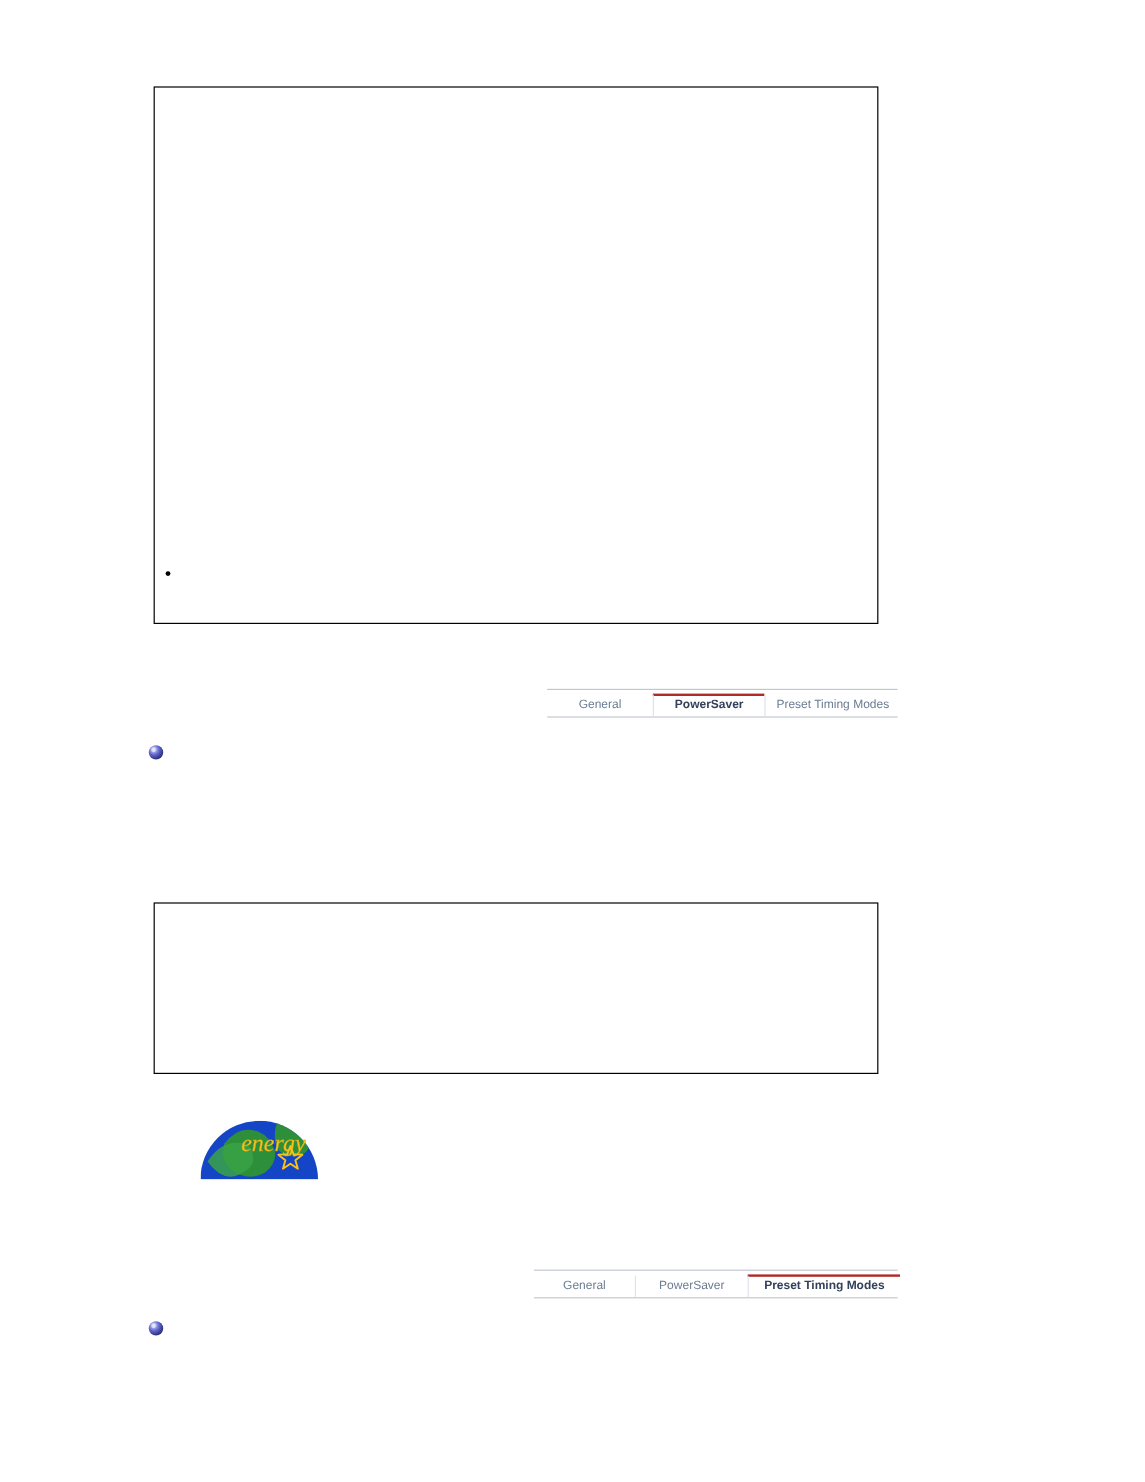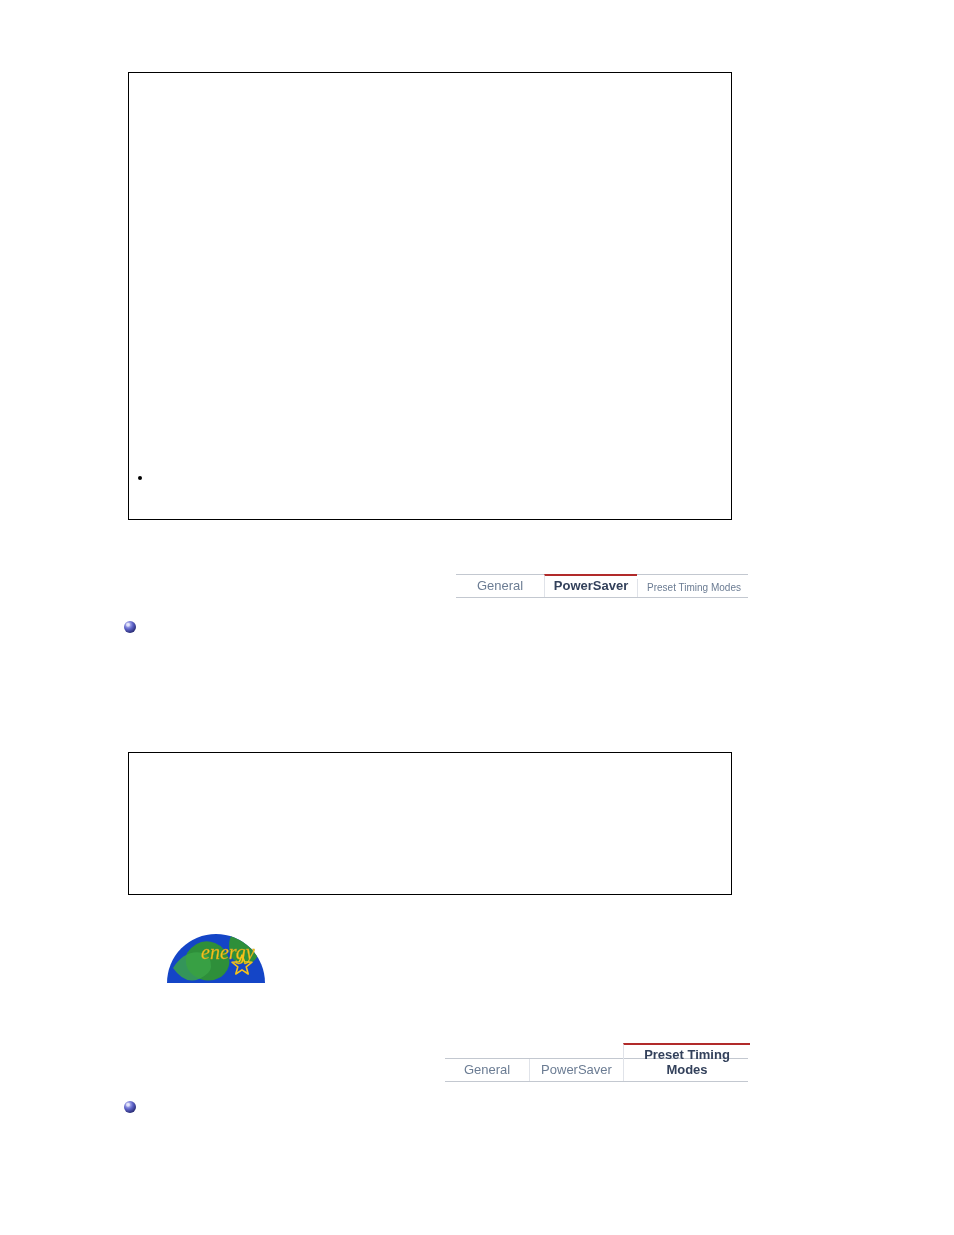--- a/index.html
+++ b/index.html
@@ -39,21 +39,21 @@
     position: absolute;
     height: 22px;
     display: flex;
     align-items: flex-end;
     border-top: 1px solid #c3c8d0;
     border-bottom: 1px solid #c3c8d0;
   }
   .tabs .tab {
     flex: none;
     text-align: center;
-    font-size: 13px;
+    font-size: 10px;
     padding: 3px 0 4px 0;
     color: #6b7c93;
     border-left: 1px solid #e0e3e9;
     font-family: "Segoe UI", Tahoma, sans-serif;
   }
   .tabs .tab:first-child { border-left: none; }
   .tabs .tab.active {
     color: #33415b;
     font-weight: 600;
     border-top: 2px solid #b12a2a;

